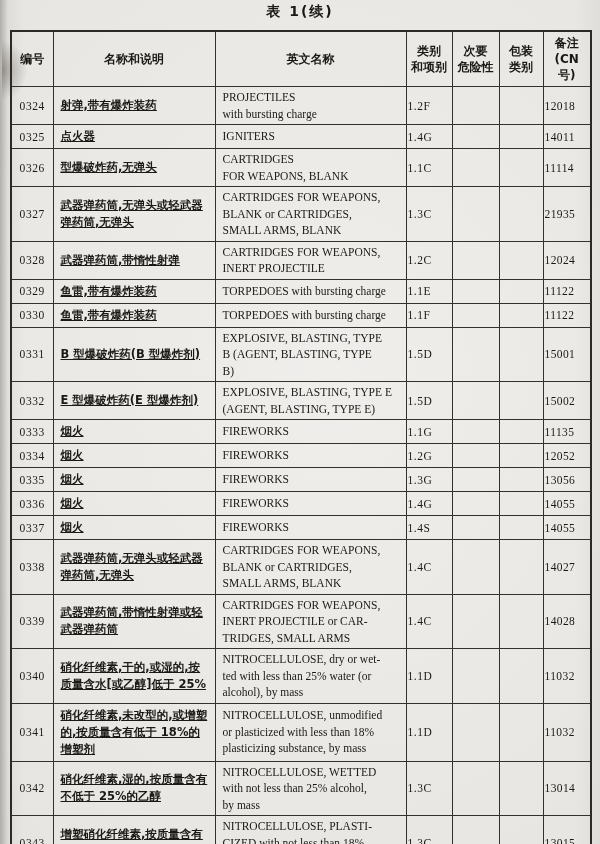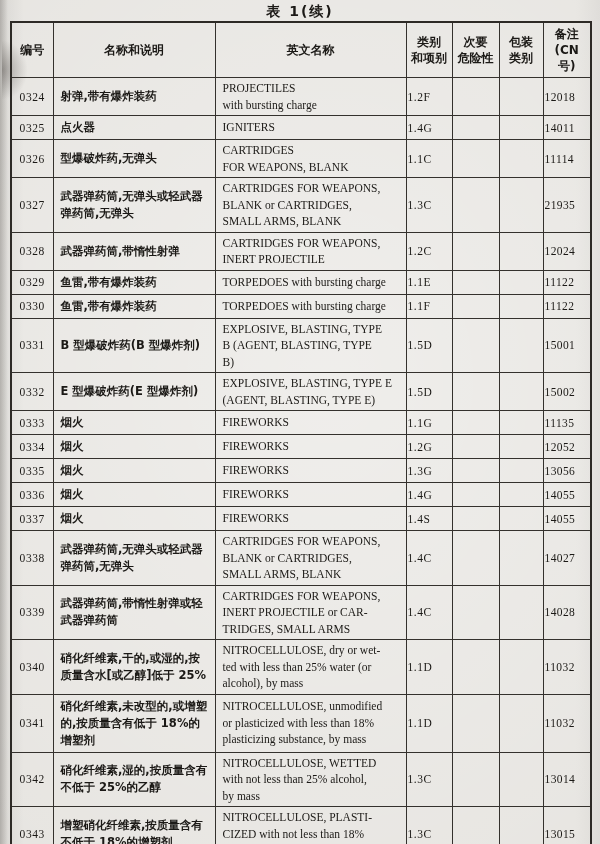--- a/index.html
+++ b/index.html
@@ -11,42 +11,42 @@
       linear-gradient(90deg, #d8d6d2 0%, #e7e5e1 4%, #e7e5e1 96%, #dddbd7 100%),
       #e5e3df;
     color: #1b1916;
     font-family: "DejaVu Sans", sans-serif;
   }
   .page { width: 600px; height: 844px; padding: 3px 10px 0 10px; position: relative; }
   .title {
     text-align: center;
     font: bold 14px/16px "DejaVu Sans", sans-serif;
     letter-spacing: 2px;
-    margin-bottom: 2px;
+    margin-bottom: 11px;
   }
   table.doc {
     width: 580px;
     table-layout: fixed;
     border-collapse: collapse;
     border: 2px solid #2d2a26;
     background: transparent;
   }
   th, td {
     border: 1px solid #34312d;
     vertical-align: middle;
     overflow: hidden;
   }
   th {
     font: bold 12px/16px "DejaVu Sans", sans-serif;
     text-align: center;
     white-space: pre-line;
     padding: 3px 1px;
   }
   td.c-id   { text-align: center; font: 11.5px/14px "Liberation Serif", serif; letter-spacing: .6px; }
-  td.c-zh   { font: bold 11.5px/17px "DejaVu Sans", sans-serif; padding: 3px 4px 3px 7px; word-break: break-all; }
+  td.c-zh   { font: bold 11.5px/17px "DejaVu Sans", sans-serif; padding: 3px 4px 3px 7px; word-break: break-all; text-decoration: underline; }
   td.c-en   { font: 11.5px/16.5px "Liberation Serif", serif; padding: 2px 3px 2px 7px; white-space: pre-line; }
   td.c-cls  { text-align: left; font: 11.5px/14px "Liberation Serif", serif; letter-spacing: .5px; }
   td.c-sec, td.c-pack { text-align: center; }
   td.c-cn   { text-align: left; font: 11.5px/14px "Liberation Serif", serif; letter-spacing: .4px; }
   
   .smudge-left {
     position: absolute; left: 0; top: 0; width: 8px; height: 844px;
     background: linear-gradient(90deg, rgba(60,55,50,0.25), rgba(0,0,0,0));
     pointer-events: none;
   }

